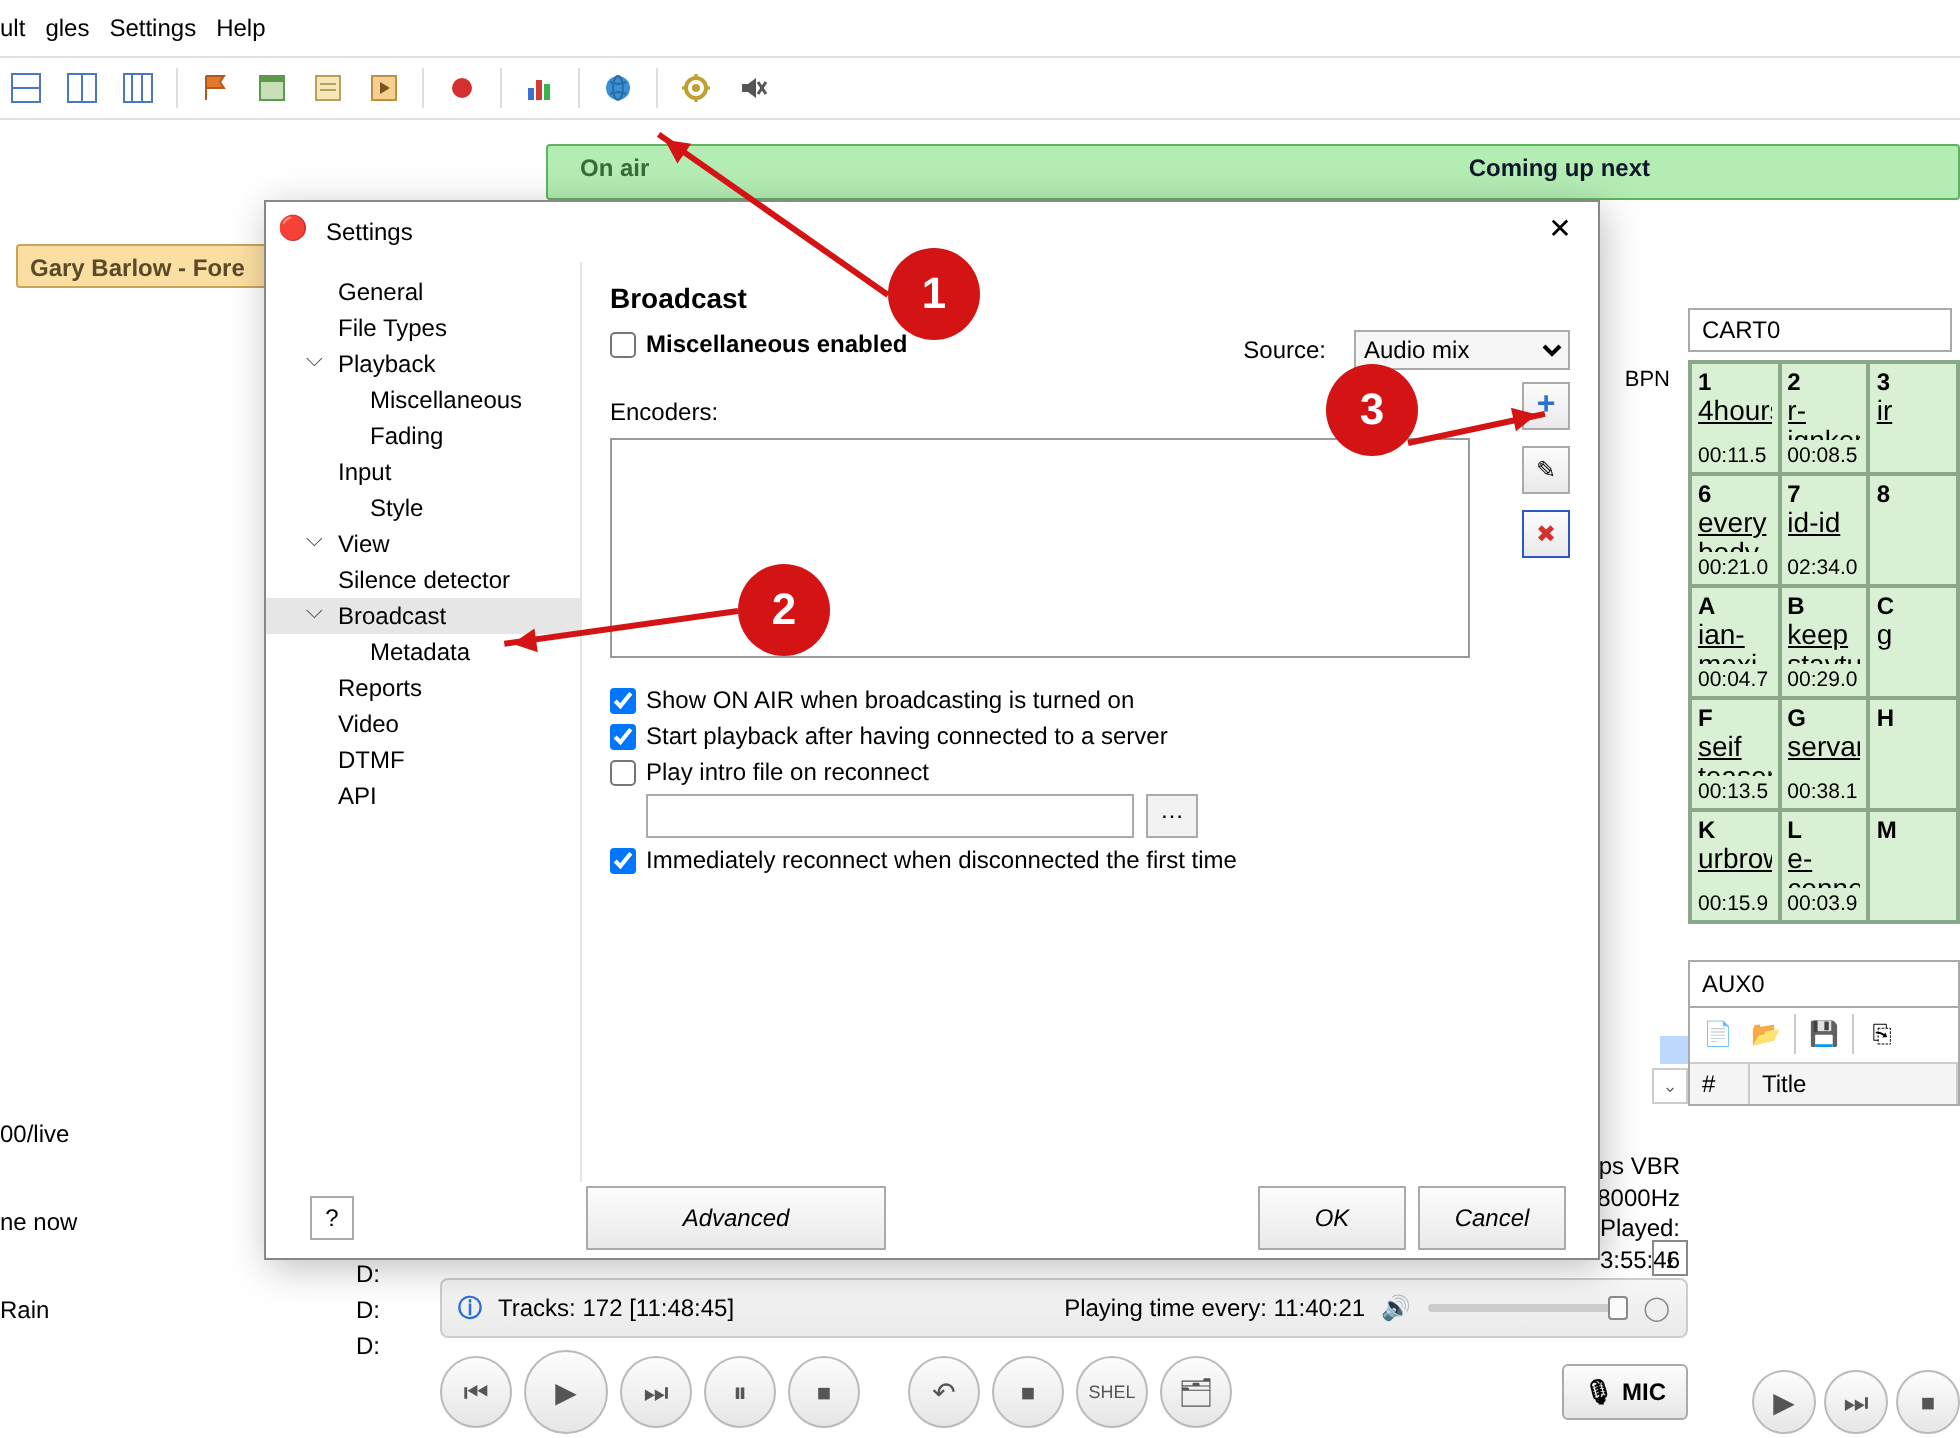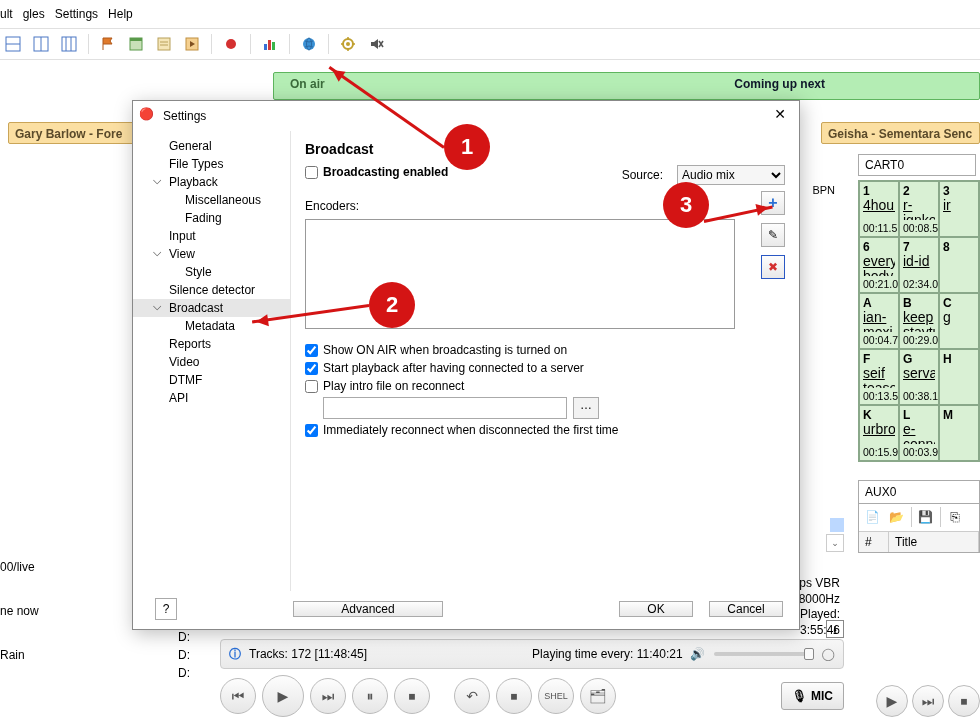--- a/index.html
+++ b/index.html
@@ -19,21 +19,21 @@
 .onair-pill { position: absolute; left: 273px; top: 0; right: 0; height: 28px; background: #b4edb4; border: 1px solid #5eb55e; border-radius: 2px; }
 .onair-text { position: absolute; left: 290px; top: 5px; font-weight: bold; color: #3a6a3a; }
 .coming-text { position: absolute; right: 155px; top: 5px; font-weight: bold; color: #0f172a; }
 
 
 .song-bars { position: relative; height: 22px; }
 .song-left { position: absolute; left: 8px; right: 846px; top: 0; height: 22px; background: #fbdfa2; border: 1px solid #caa558; border-radius: 2px; padding: 4px 6px; font-weight: bold; color: #5a4a2a; white-space: nowrap; overflow: hidden; }
 .song-right { position: absolute; left: 821px; right: 0; top: 0; height: 22px; background: #fbdfa2; border: 1px solid #caa558; border-radius: 2px; padding: 4px 6px; font-weight: bold; color: #5a4a2a; white-space: nowrap; overflow: hidden; }
 
 
-.cart-panel { position: absolute; right: 0; top: 150px; width: 122px; bottom: 0; }
+.cart-panel { position: absolute; right: 0; top: 150px; width: 136px; bottom: 0; }
 .cart-title { border: 1px solid #aaa; padding: 3px 6px; background: #fff; margin: 4px 4px 4px 0; }
 .cart-grid { border: 1px solid #8aa88a; }
 .cart-row { display: flex; }
 .cart-cell { flex: 1; border: 1px solid #8aa88a; background: #d9f0d4; padding: 2px 3px; font-size: 10.5px; overflow: hidden; }
 .cart-cell .letter { font-weight: bold; }
 .cart-cell .name { font-size: 14px; line-height: 1.1; height: 22px; overflow: hidden; text-decoration: underline; }
 .cart-cell .time { font-size: 10.5px; margin-top: 2px; }
 
 .aux-panel { margin-top: 18px; border: 1px solid #aaa; }
 .aux-title { padding: 4px 6px; background: #fff; border: 1px solid #aaa; margin: -1px; }
@@ -85,23 +85,23 @@
 .src-row select { width: 108px; height: 20px; border: 1px solid #aaa; background: #f6f6f6; }
 .enc-box { margin-top: 6px; border: 1px solid #999; height: 110px; background: #fff; }
 .enc-btns { position: absolute; right: 14px; top: 60px; display: flex; flex-direction: column; gap: 8px; }
 .sq-btn { width: 24px; height: 24px; border: 1px solid #aaa; background: linear-gradient(#fdfdfd,#e9e9e9); display: flex; align-items: center; justify-content: center; }
 .intro-row { display: flex; align-items: center; gap: 6px; margin-left: 18px; margin-top: 4px; }
 .intro-row input[type=text] { width: 244px; height: 22px; border: 1px solid #aaa; }
 .intro-row .browse { width: 26px; height: 22px; border: 1px solid #aaa; background: #f2f2f2; text-align: center; }
 
 .dlg-footer { position: absolute; left: 0; right: 0; bottom: 0; height: 40px; display: flex; align-items: center; padding: 0 14px; gap: 10px; }
 .dlg-footer .help { width: 22px; height: 22px; border: 1px solid #aaa; text-align: center; line-height: 20px; margin-right: auto; position: absolute; left: 22px; }
-.btn { min-width: 74px; height: 16px; border: 1px solid #aaa; background: linear-gradient(#fdfdfd,#e9e9e9); }
+.btn { min-width: 74px; height: 32px; border: 1px solid #aaa; background: linear-gradient(#fdfdfd,#e9e9e9); font-style: italic; }
 .btn-adv { position: absolute; left: 160px; width: 150px; }
-.btn-ok { position: absolute; right: 106px; }
+.btn-ok { position: absolute; right: 96px; }
 .btn-cancel { position: absolute; right: 16px; }
 
 
 .badge { position: absolute; width: 46px; height: 46px; border-radius: 50%; background: #d41414; color: #fff; font-weight: bold; font-size: 22px; display: flex; align-items: center; justify-content: center; z-index: 50; }
 .arrow-line { position: absolute; height: 3px; background: #d41414; transform-origin: left center; z-index: 49; }
 .arrow-line::after { content: ""; position: absolute; right: -2px; top: -5px; border: 6px solid transparent; border-left: 12px solid #d41414; }
 
 .vol-track { width: 100px; height: 4px; background: #ccc; position: relative; border-radius: 2px; }
 .vol-thumb { position: absolute; right: 0; top: -4px; width: 10px; height: 12px; background: #fafafa; border: 1px solid #888; border-radius: 2px; }
 
@@ -212,21 +212,20 @@
 </div>
 
 <div class="onair-row">
   <div class="onair-pill"></div>
   <div class="onair-text">On air</div>
   <div class="coming-text">Coming up next</div>
 </div>
 
 <div class="song-bars">
   <div class="song-left">Gary Barlow - Fore</div>
-  <div class="song-right">Geisha - Sementara Senc</div>
 </div>
 
 <div class="cart-panel">
   <div class="cart-title">CART0</div>
   <div class="cart-grid" id="cart-grid">
       <div class="cart-row">
         <div class="cart-cell">
           <div class="letter">1</div>
           <div class="name">4hours</div>
           <div class="time">00:11.5</div>
@@ -391,35 +390,35 @@
     <div class="dlg-close">✕</div>
   </div>
   <div class="dlg-body">
     <div class="tree">
       <div class="tree-item top">General</div>
       <div class="tree-item top">File Types</div>
       <div class="tree-item expandable">Playback</div>
       <div class="tree-item sub">Miscellaneous</div>
       <div class="tree-item sub">Fading</div>
       <div class="tree-item top">Input</div>
+      <div class="tree-item sub">Style</div>
       <div class="tree-item expandable">View</div>
-      <div class="tree-item sub">Style</div>
       <div class="tree-item top">Silence detector</div>
       <div class="tree-item expandable sel">Broadcast</div>
       <div class="tree-item sub">Metadata</div>
       <div class="tree-item top">Reports</div>
       <div class="tree-item top">Video</div>
       <div class="tree-item top">DTMF</div>
       <div class="tree-item top">API</div>
     </div>
     <div class="panel">
       <h3>Broadcast</h3>
       <label class="ck">
         <input type="checkbox" style="">
-        <b>Broadcasting enabled</b>
+        <b>Miscellaneous enabled</b>
       </label>
       <div style="margin-top:20px">Encoders:</div>
       <div class="src-row">
         <span>Source:</span>
         <select><option>Audio mix</option></select>
       </div>
       <div class="enc-box" style="width:430px"></div>
       <div class="enc-btns">
         <div class="sq-btn" style="color:#2a70d4;font-weight:bold;font-size:16px">+</div>
         <div class="sq-btn">✎</div>

